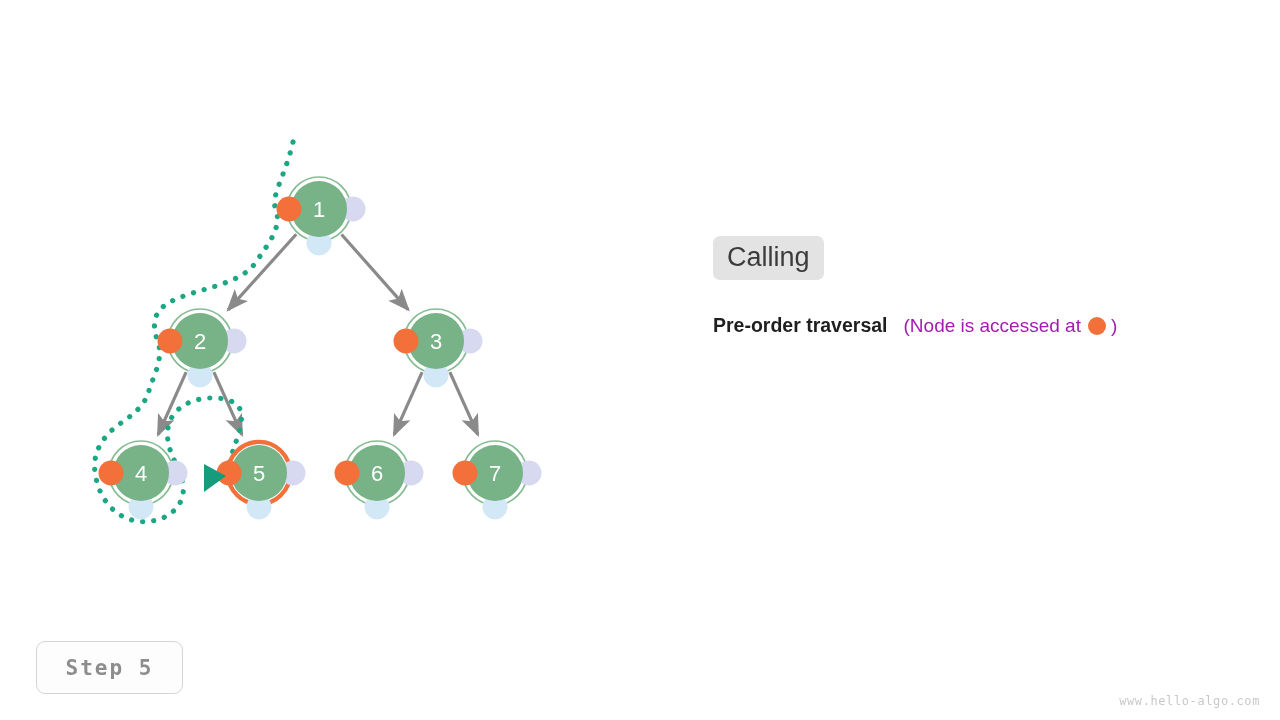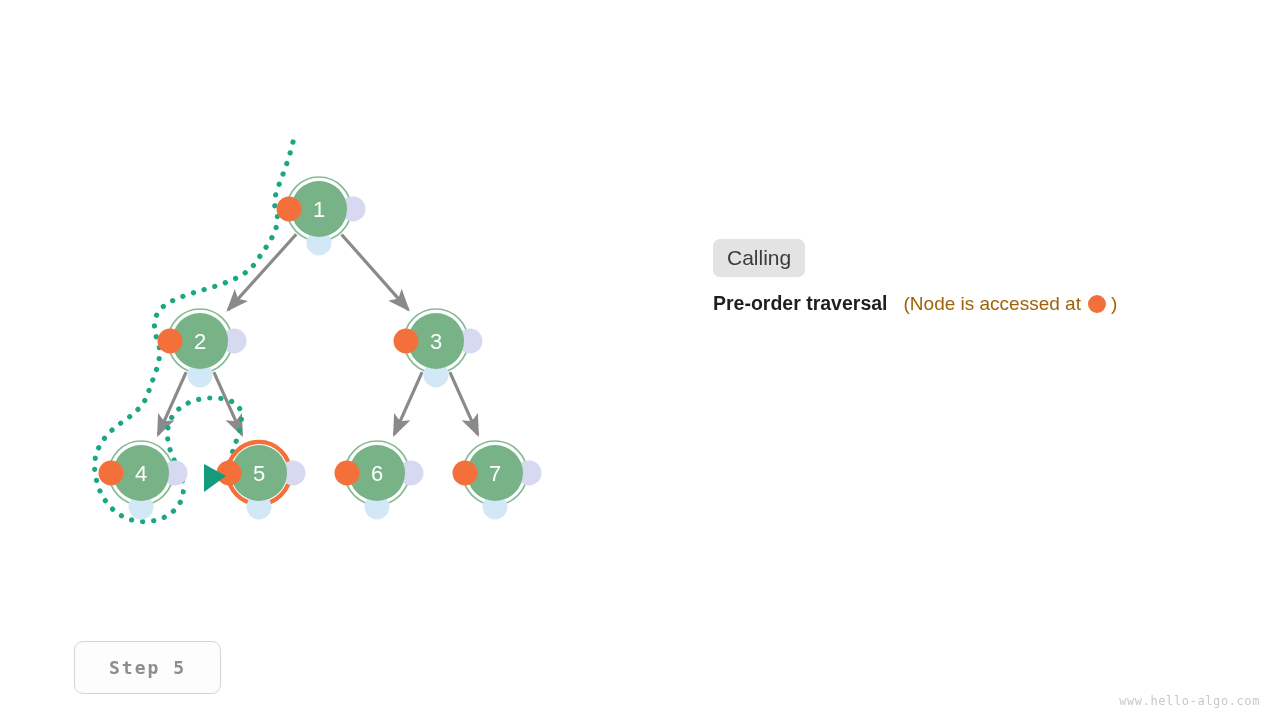--- a/index.html
+++ b/index.html
@@ -11,48 +11,48 @@
 
   
   #tree-svg{position:absolute;left:0;top:0;width:620px;height:580px;}
 
   
   #panel{position:absolute;left:713px;top:236px;width:540px;}
 
   .state-row{height:44px;display:flex;align-items:center;}
   .state-chip{
     display:inline-block;padding:7px 14px;border-radius:7px;
-    font-size:21px;color:#3b3b3b;line-height:1.1;
+    font-size:27px;color:#3b3b3b;line-height:1.1;
   }
   .state-chip.active{background:#e3e3e3;}
   .state-chip.idle{background:transparent;}
 
-  #traversal-block{margin-top:12px;}
+  #traversal-block{margin-top:34px;}
   .trav-head{display:flex;align-items:center;font-size:19px;white-space:nowrap;}
   .trav-title{font-weight:bold;color:#1f1f1f;font-size:19.5px;}
-  .trav-note{color:#a16207;margin-left:16px;font-size:19px;}
+  .trav-note{color:#a21caf;margin-left:16px;font-size:19px;}
   .inline-dot{
     display:inline-block;width:18px;height:18px;border-radius:50%;
     background:#F3703A;vertical-align:-3px;margin:0 5px 0 7px;
   }
   .trav-seq{
     margin-top:17px;margin-left:14px;font-size:21px;color:#333333;
     font-family:"Liberation Sans",sans-serif;letter-spacing:1px;
   }
   .trav-seq .past{color:#3a3a3a;}
   .trav-seq .current{color:#F0470C;font-weight:bold;}
   .trav-seq .sep{color:#3a3a3a;margin:0 6px 0 1px;}
 
   
   #step-badge{
     position:absolute;left:36px;top:641px;width:145px;height:51px;
     border:1px solid #d5d5d5;border-radius:9px;background:#fdfdfd;
     display:flex;align-items:center;justify-content:center;
-    font-family:"DejaVu Sans Mono",monospace;font-size:18px;font-weight:bold;
-    color:#8d8d8d;letter-spacing:2px;margin-left:38px;
+    font-family:"DejaVu Sans Mono",monospace;font-size:21px;font-weight:bold;
+    color:#8d8d8d;letter-spacing:2px;
   }
 
   
   #watermark{
     position:absolute;right:20px;bottom:12px;
     font-family:"DejaVu Sans Mono",monospace;font-size:12px;color:#c9c9c9;
     letter-spacing:0.6px;
   }
 </style>
 </head>

